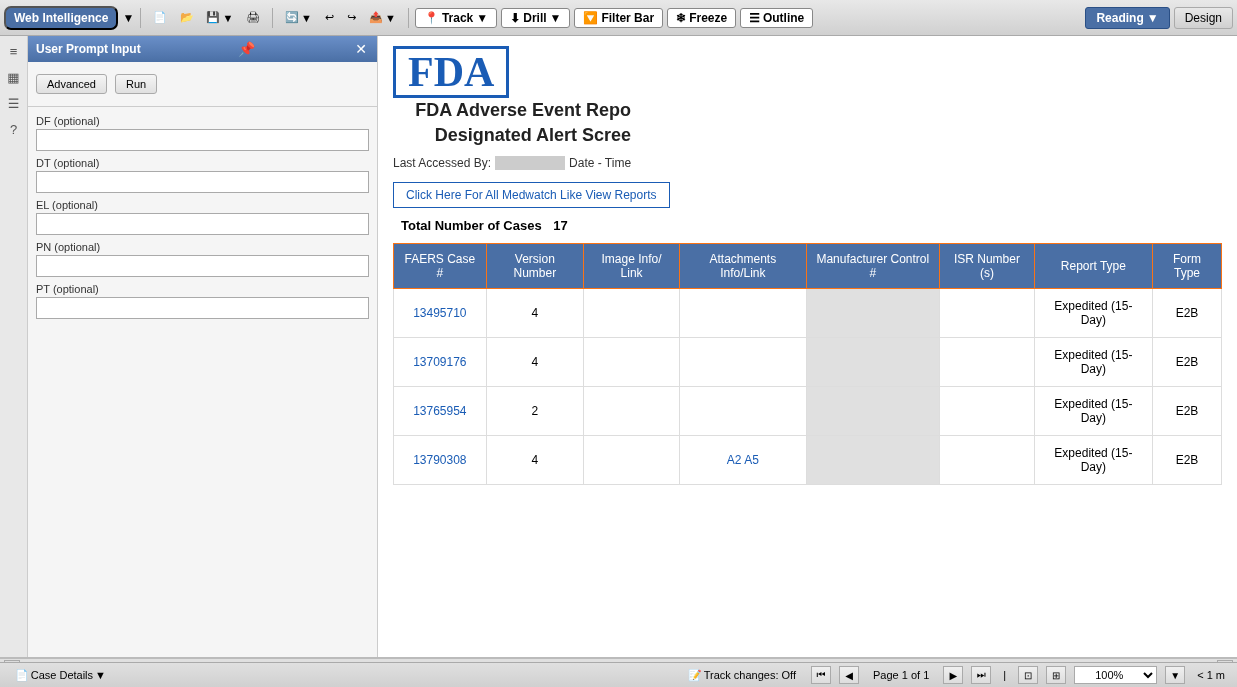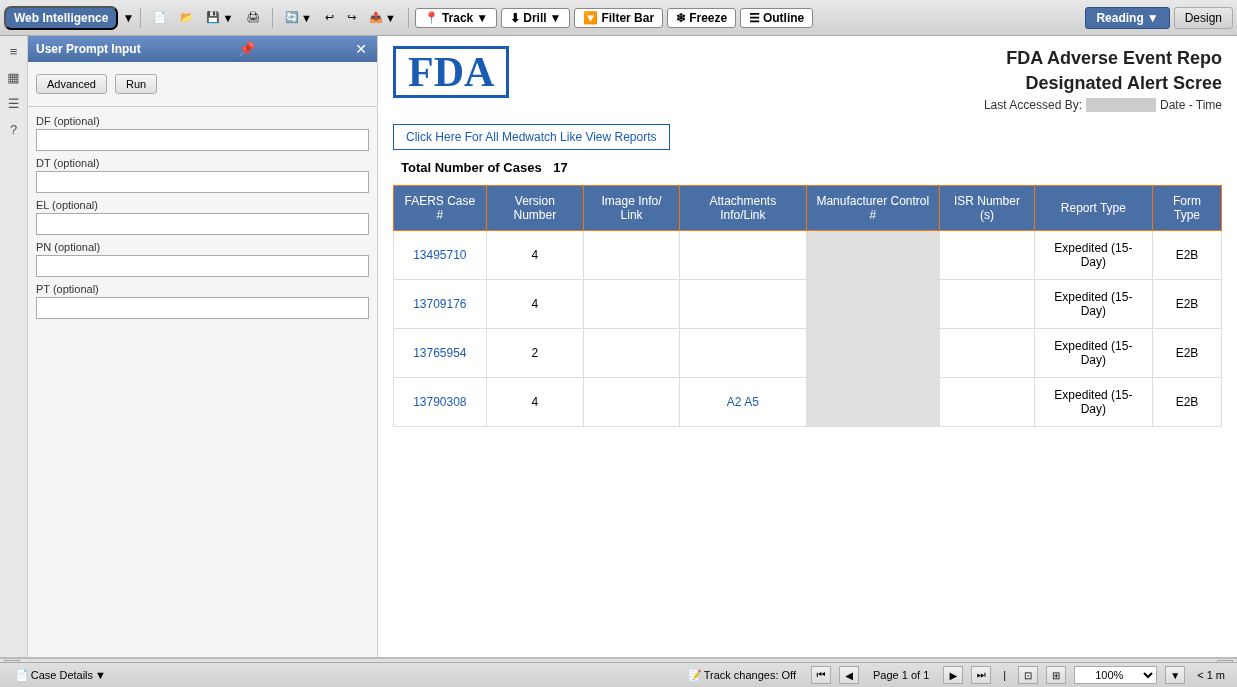--- a/index.html
+++ b/index.html
@@ -163,20 +163,21 @@
       overflow: auto;
       padding: 10px 15px;
     }
 
     
     #fda-header {
       display: flex;
       justify-content: space-between;
       align-items: flex-start;
       margin-bottom: 12px;
+      flex-direction: column;
     }
     #fda-logo {
       color: #1a5cb5;
       font-size: 42px;
       font-weight: 900;
       font-family: 'Times New Roman', serif;
       border: 3px solid #1a5cb5;
       padding: 2px 12px;
       line-height: 1;
     }
@@ -184,21 +185,21 @@
       text-align: right;
       font-size: 18px;
       font-weight: bold;
       color: #222;
       line-height: 1.4;
     }
     #last-accessed {
       font-size: 12px;
       color: #333;
       text-align: right;
-      margin-top: 2px;
+      margin-top: 8px;
       display: flex;
       align-items: center;
       justify-content: flex-end;
       gap: 4px;
     }
     .redacted-box {
       background: #ccc;
       display: inline-block;
       width: 70px;
       height: 14px;

